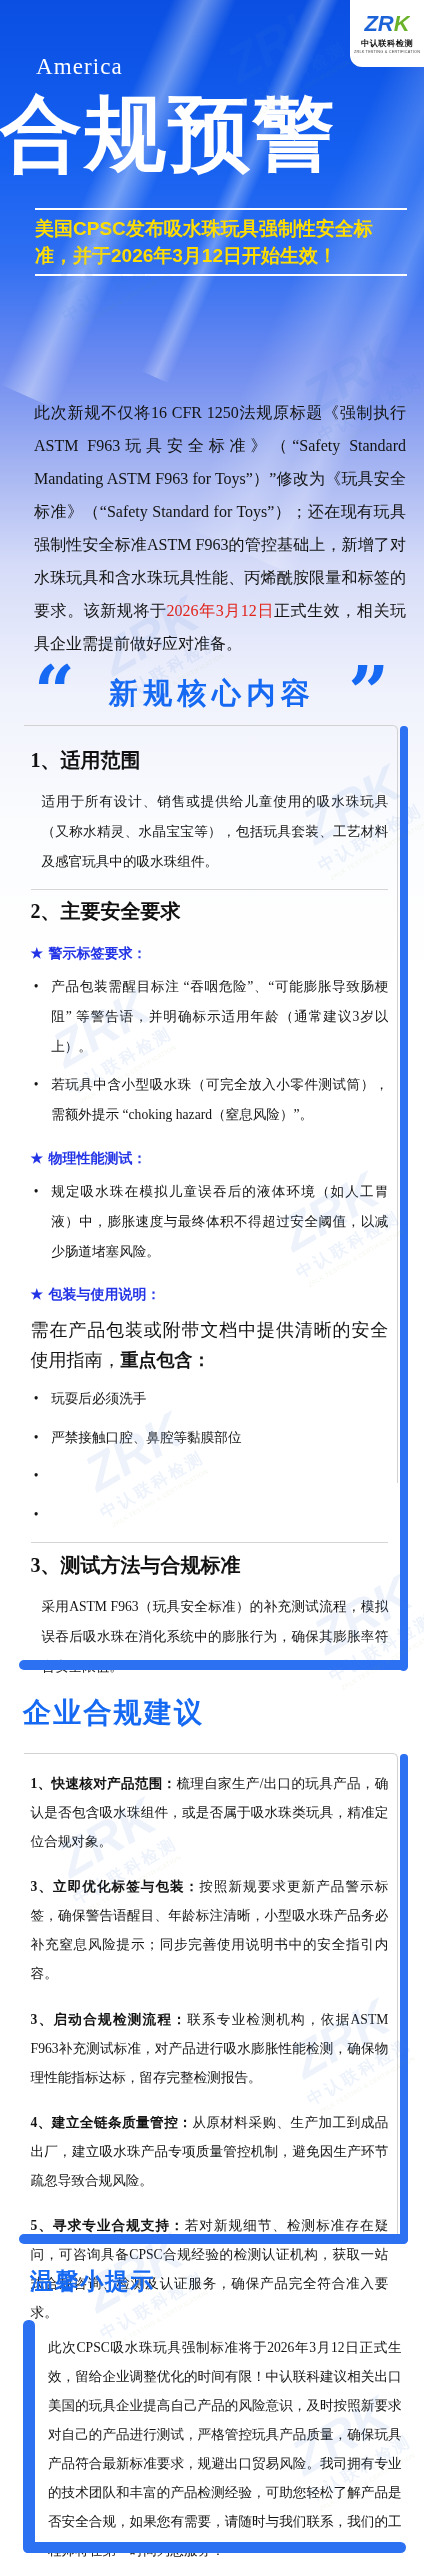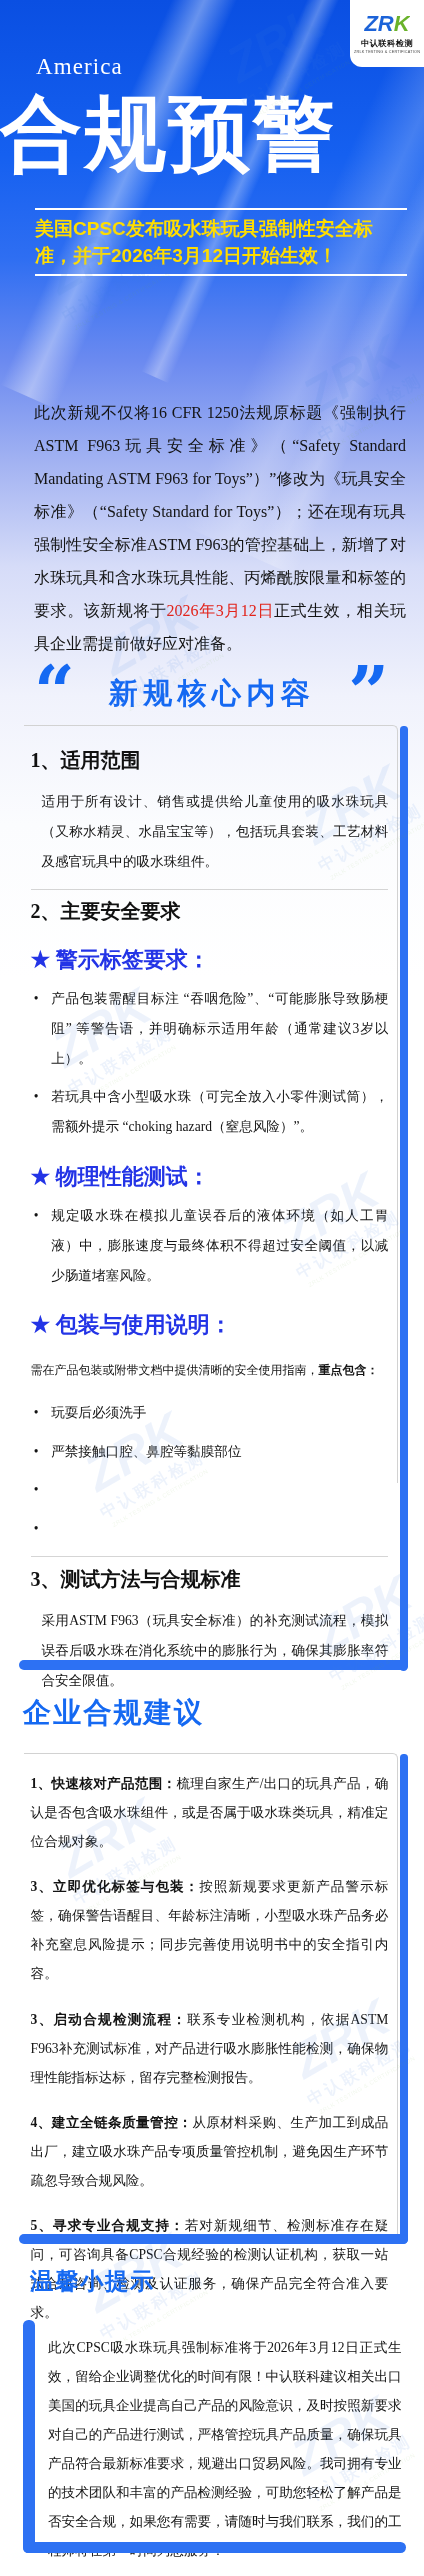--- a/index.html
+++ b/index.html
@@ -47,25 +47,25 @@
   .q-ic{position:absolute;z-index:2;font-family:"DejaVu Serif",serif;font-weight:900;font-size:71px;line-height:1;color:#1569f2;}
   .q-open{top:657px;left:34px;} .q-close{top:657px;right:35px;}
   
   .card{border-top:1.1px solid #d2d2d2;border-right:1.1px solid #d2d2d2;border-top-right-radius:5.4px;}
   .card1{top:725px;left:24px;width:374px;height:758px;padding:12px 8.7px 0 4.4px;box-sizing:border-box;}
   .card2{top:1753px;left:24px;width:374px;height:481px;padding:15px 8.7px 0 4.4px;box-sizing:border-box;}
   .card3{top:2306px;left:36px;width:371px;height:247px;padding:27px 5.4px 0 12px;box-sizing:border-box;}
   .sec-hd{font-weight:bold;font-size:20px;color:#111;margin:8.7px 0 0 2.2px;}
   .sec-body{font-size:13.6px;line-height:30px;text-align:justify;margin:13px 0 0 13px;color:#141414;}
   .divider{height:0;border-top:1.1px solid #d5d5d5;margin:12px 0 0 2.2px;}
-  .star-hd{font-family:"Liberation Sans",sans-serif;font-weight:bold;font-size:22px;color:#2334e6;margin:19.6px 0 0 2.2px;}
+  .star-hd{font-family:"Liberation Sans",sans-serif;font-weight:bold;font-size:14px;color:#2334e6;margin:19.6px 0 0 2.2px;}
   .star-ic{margin-right:5.4px;}
   .bul{display:flex;margin:8.7px 0 0 5.4px;font-size:13.6px;line-height:30px;text-align:justify;}
   .bul .dot{flex:none;width:17.4px;font-size:13.6px;}
-  .pack-intro{font-size:12px;line-height:38px;margin:11px 0 0 2.2px;text-align:justify;}
+  .pack-intro{font-size:18px;line-height:30px;margin:11px 0 0 2.2px;text-align:justify;}
   .b{font-weight:bold;}
   
   .vbar{position:absolute;z-index:2;background:#2d71f3;width:8.2px;left:400px;border-radius:4.4px 4.4px 5.4px 4.4px;}
   .vb1{top:726px;height:945px;} .vb2{top:1754px;height:490px;}
   .hbar{position:absolute;z-index:2;background:#2d71f3;left:19px;width:389px;height:10.3px;border-radius:5.4px;}
   .hb1{top:1660px;} .hb2{top:2234px;}
   .vb3{position:absolute;z-index:2;background:#2d71f3;left:23.4px;top:2320px;width:11.4px;height:233px;border-radius:5.4px 5.4px 0 5.4px;}
   .hb3{position:absolute;z-index:2;background:#2d71f3;left:23.4px;top:2542px;width:383px;height:11.4px;border-radius:0 5.4px 5.4px 5.4px;}
   
   .big-blue{font-family:"Liberation Sans",sans-serif;font-weight:700;color:#1569f2;text-align:right;}

